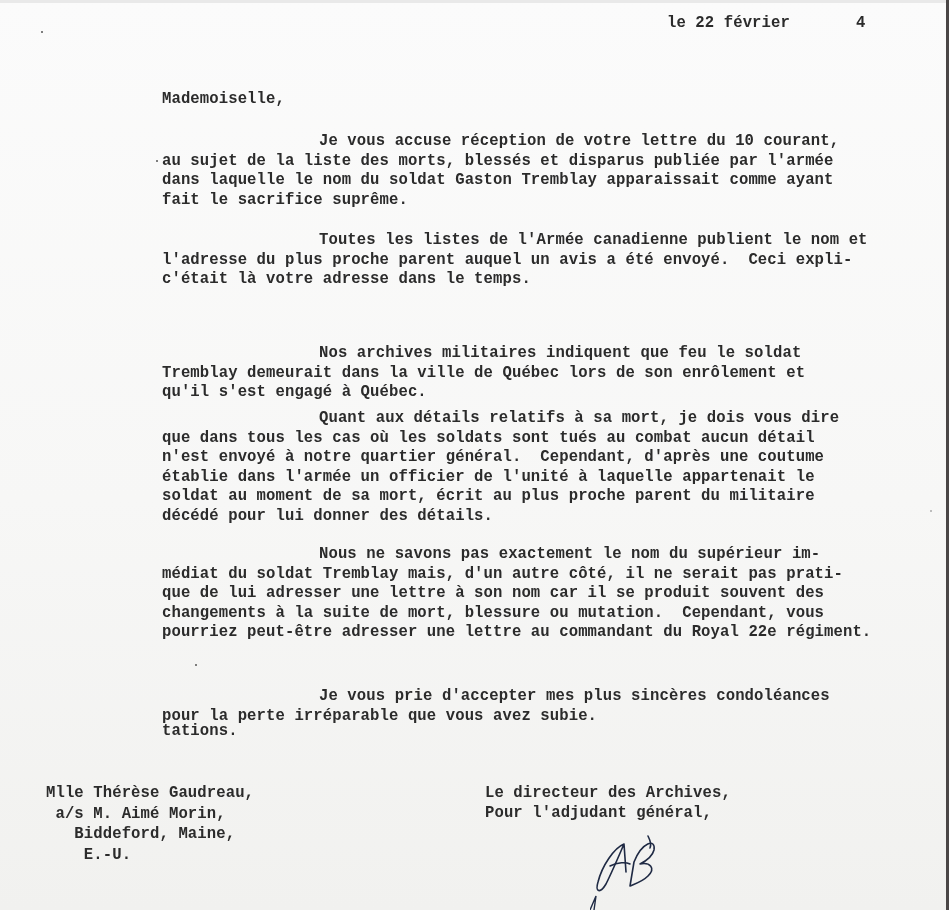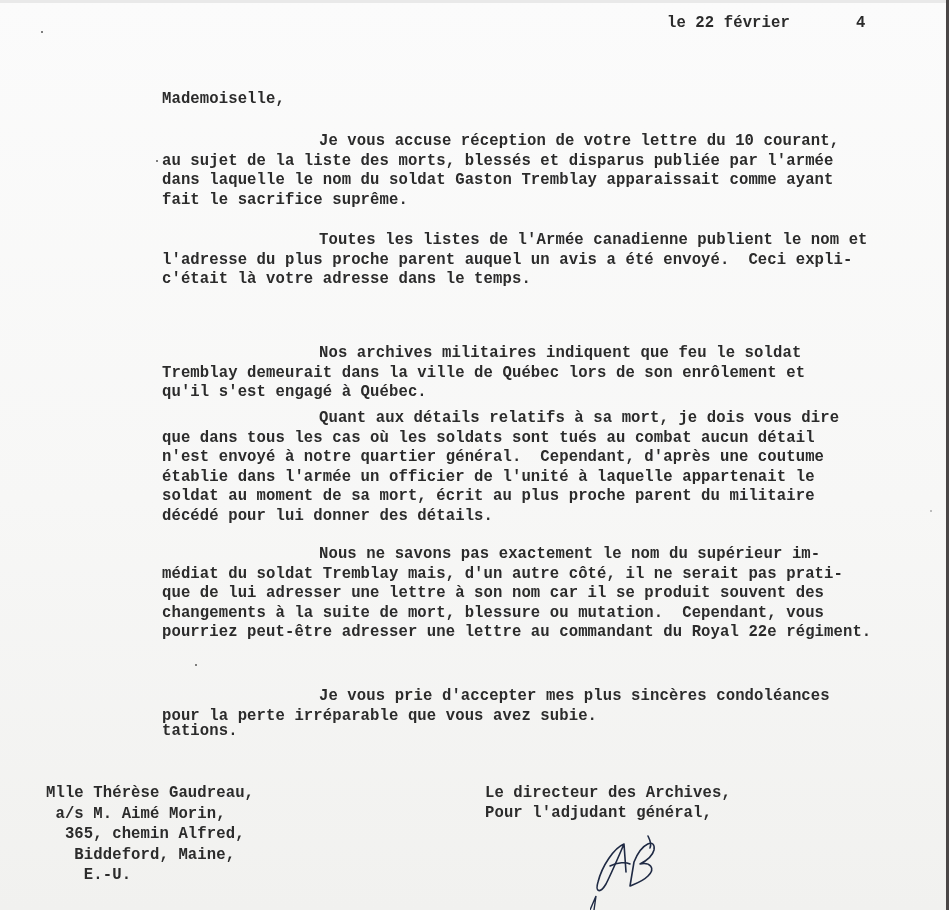--- a/index.html
+++ b/index.html
@@ -148,21 +148,20 @@
     <span class="l">pour la perte irréparable que vous avez subie.</span>
   </div>
 
   <div class="para p7">
     <span class="l">tations.</span>
   </div>
 
   <div class="address">
     <span class="l">Mlle Thérèse Gaudreau,</span>
     <span class="l"> a/s M. Aimé Morin,</span>
-    <span class="l">  365, chemin Alfred,</span>
     <span class="l">   Biddeford, Maine,</span>
     <span class="l">    E.-U.</span>
   </div>
 
   <div class="signature-block">
     <span class="l">Le directeur des Archives,</span>
     <span class="l">Pour l'adjudant général,</span>
   </div>
 
   <svg class="signature-mark" viewBox="0 0 90 78">

